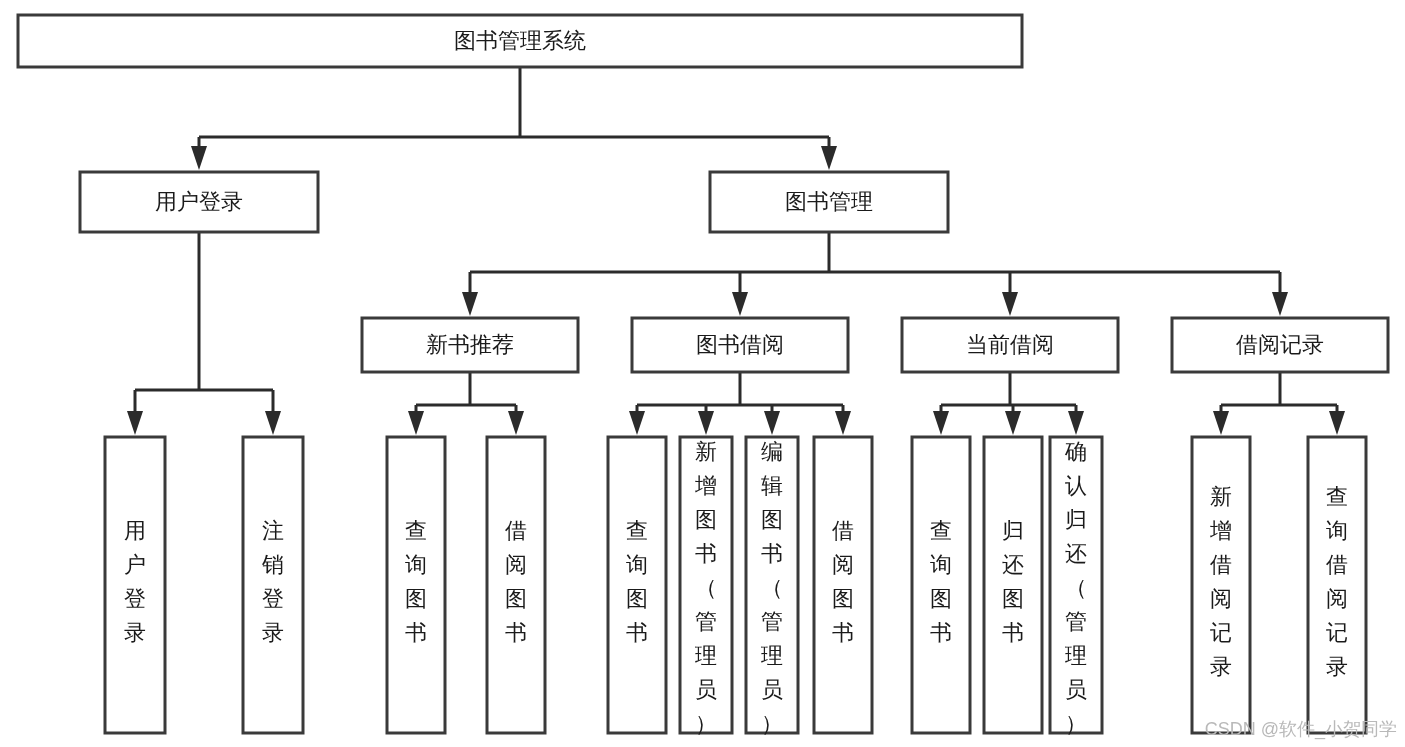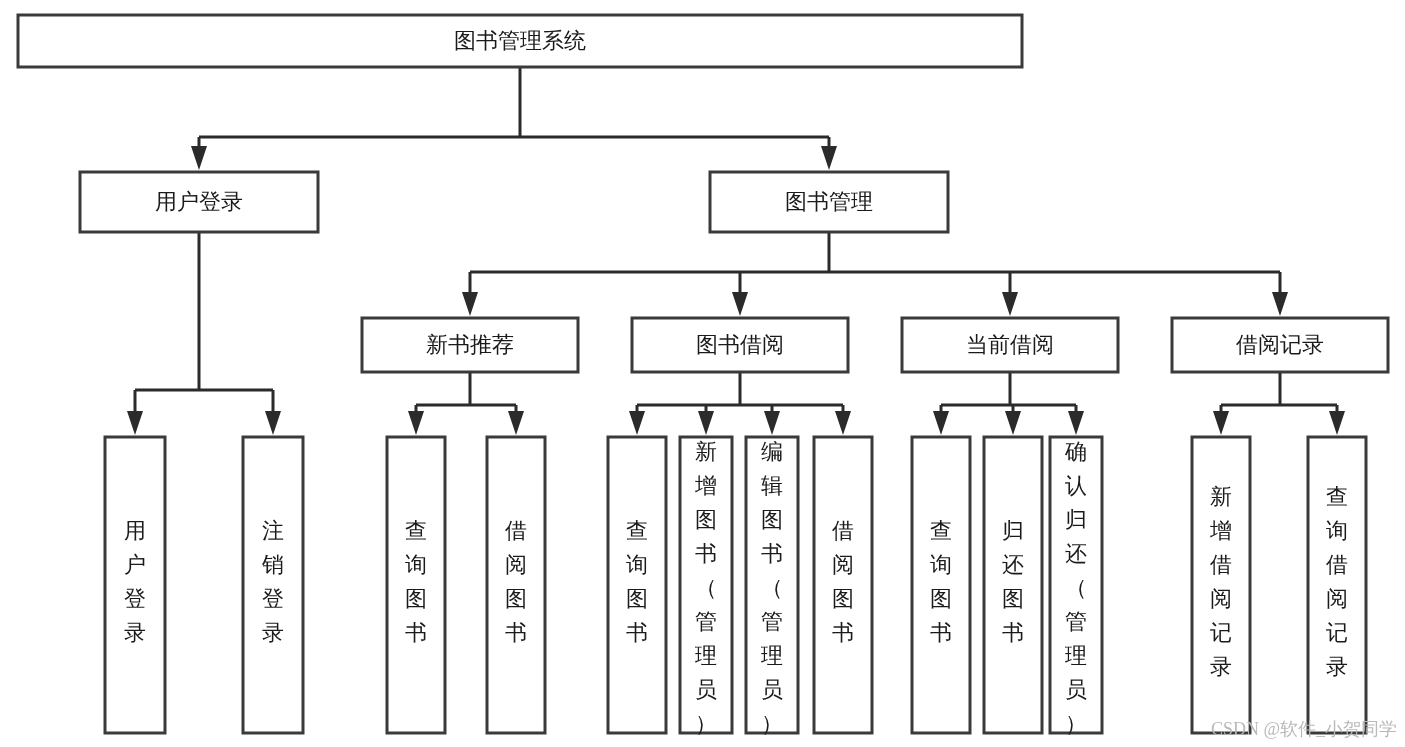--- a/index.html
+++ b/index.html
@@ -43,21 +43,21 @@
     fill: none;
   }
   .arrowhead {
     fill: #2b2b2b;
     stroke: none;
   }
   .watermark {
     position: absolute;
     right: 8px;
     bottom: 6px;
-    font-family: Liberation Serif, serif;
+    font-family: Liberation Sans, sans-serif;
     font-size: 18px;
     color: #b9b9b9;
     white-space: nowrap;
     pointer-events: none;
   }
 </style>
 </head>
 <body>
 
 <svg id="diagram" viewBox="0 0 1405 747">

